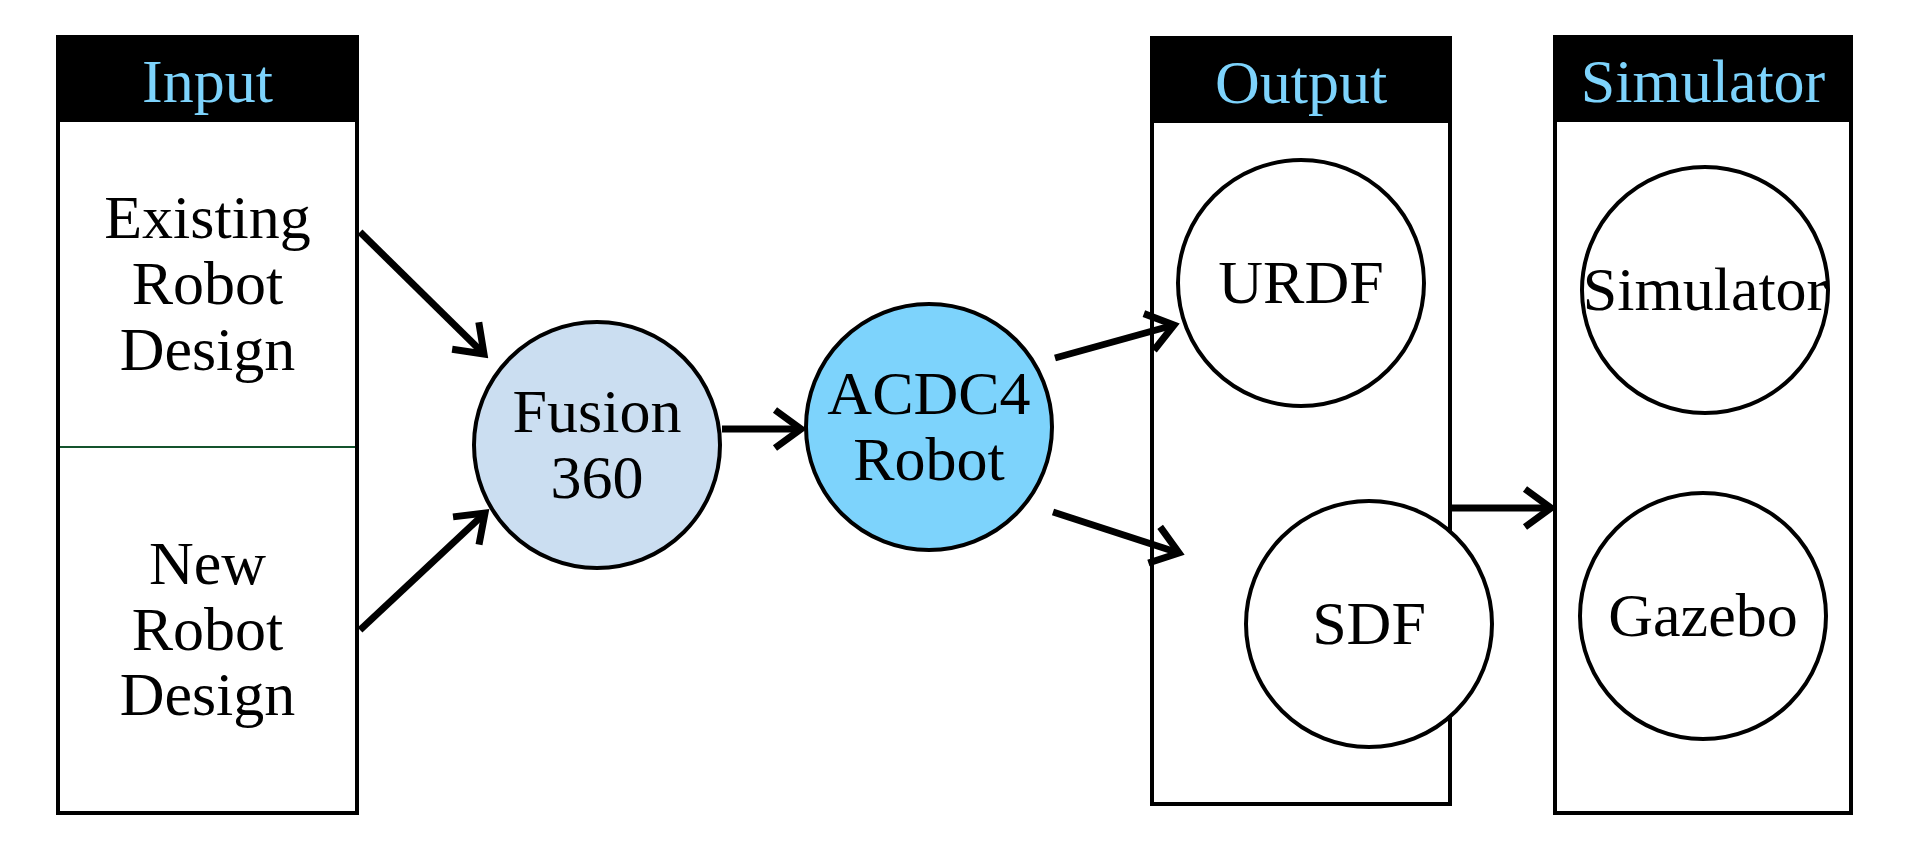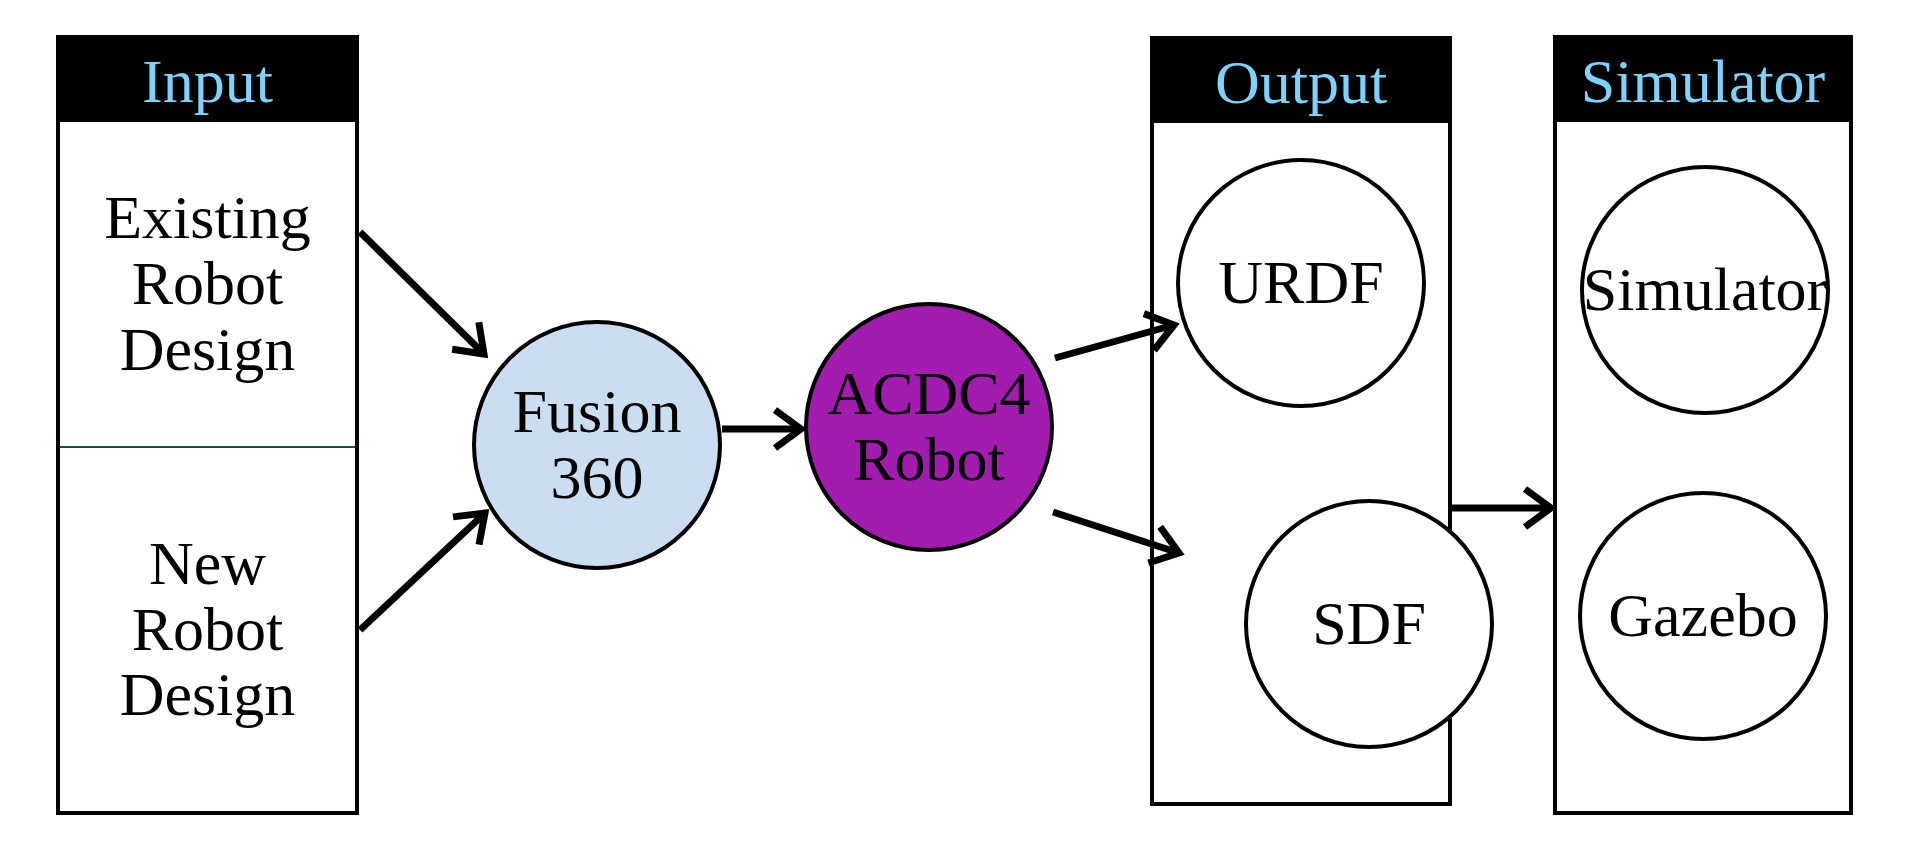--- a/index.html
+++ b/index.html
@@ -58,21 +58,21 @@
     display: flex;
     align-items: center;
     justify-content: center;
     text-align: center;
     font-size: 62px;
     line-height: 1.06;
     box-sizing: border-box;
     padding: 0 6px;
   }
   .node-blue   { background: #cbdef1; }
-  .node-yellow { background: #a21caf; }
+  .node-yellow { background: #7dd3fc; }
   .arrow-layer {
     position: absolute;
     left: 0;
     top: 0;
     pointer-events: none;
   }
 </style>
 </head>
 <body>
 

